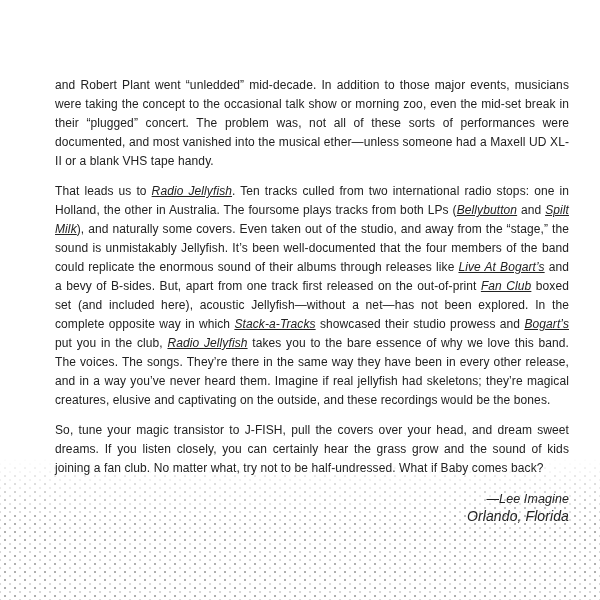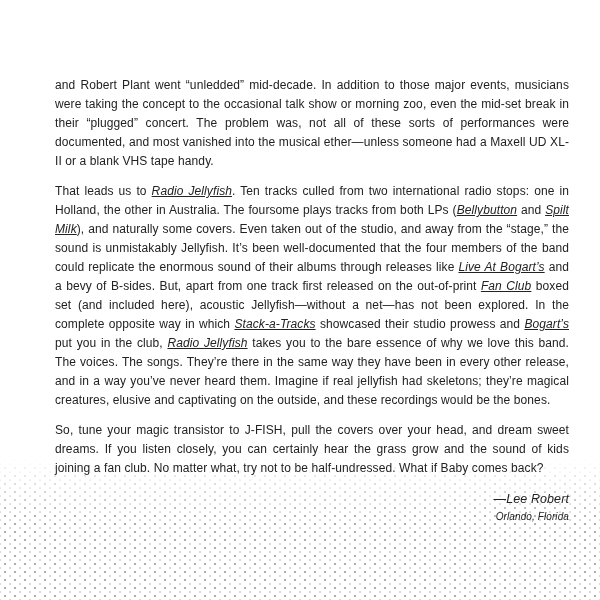--- a/index.html
+++ b/index.html
@@ -58,33 +58,33 @@
   .signature {
     margin-top: 12px;
     text-align: right;
     font-style: italic;
   }
   .sig-name {
     font-size: 12.5px;
     line-height: 18px;
   }
   .sig-loc {
-    font-size: 10px;
+    font-size: 14px;
     line-height: 17px;
   }
 </style>
 </head>
 <body>
 
 <div class="dots"></div>
 <div class="fade-overlay"></div>
 
 <div class="content">
   <div id="paragraphs">
       <p><span>and Robert Plant went “unledded” mid-decade. In addition to those major events, musicians were taking the concept to the occasional talk show or morning zoo, even the mid-set break in their “plugged” concert. The problem was, not all of these sorts of performances were documented, and most vanished into the musical ether—unless someone had a Maxell UD XL-II or a blank VHS tape handy.</span></p>
       <p><span>That leads us to </span><em>Radio Jellyfish</em><span>. Ten tracks culled from two international radio stops: one in Holland, the other in Australia. The foursome plays tracks from both LPs (</span><em>Bellybutton</em><span> and </span><em>Spilt Milk</em><span>), and naturally some covers. Even taken out of the studio, and away from the “stage,” the sound is unmistakably Jellyfish. It’s been well-documented that the four members of the band could replicate the enormous sound of their albums through releases like </span><em>Live At Bogart’s</em><span> and a bevy of B-sides. But, apart from one track first released on the out-of-print </span><em>Fan Club</em><span> boxed set (and included here), acoustic Jellyfish—without a net—has not been explored. In the complete opposite way in which </span><em>Stack-a-Tracks</em><span> showcased their studio prowess and </span><em>Bogart’s</em><span> put you in the club, </span><em>Radio Jellyfish</em><span> takes you to the bare essence of why we love this band. The voices. The songs. They’re there in the same way they have been in every other release, and in a way you’ve never heard them. Imagine if real jellyfish had skeletons; they’re magical creatures, elusive and captivating on the outside, and these recordings would be the bones.</span></p>
       <p><span>So, tune your magic transistor to J-FISH, pull the covers over your head, and dream sweet dreams. If you listen closely, you can certainly hear the grass grow and the sound of kids joining a fan club. No matter what, try not to be half-undressed. What if Baby comes back?</span></p>
     </div>
   <div class="signature">
-    <div class="sig-name">—Lee Robert</div>
+    <div class="sig-name">—Lee Imagine</div>
     <div class="sig-loc">Orlando, Florida</div>
   </div>
 </div>
 
 </body></html>

